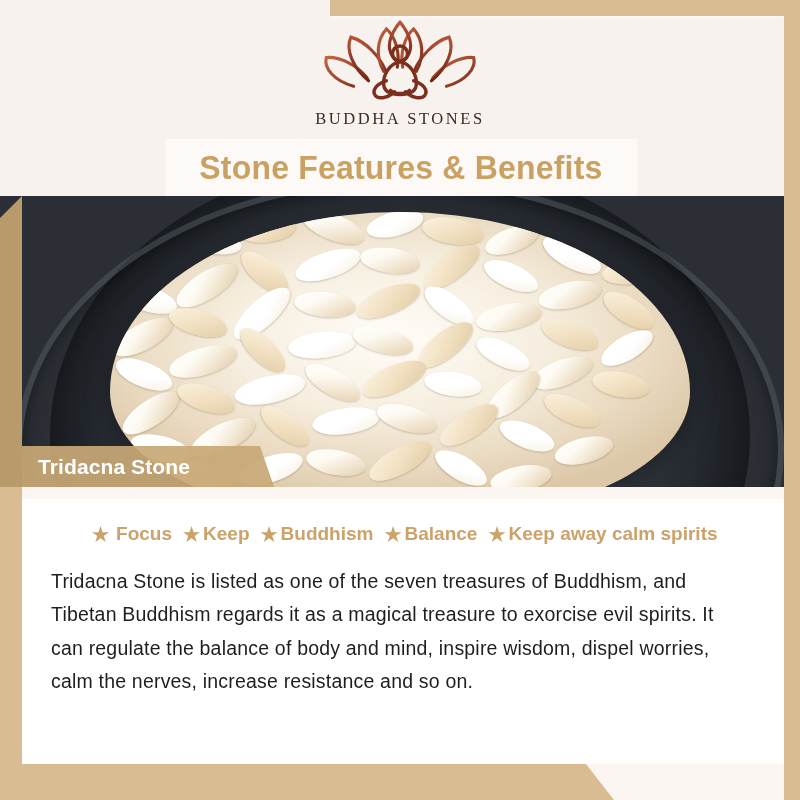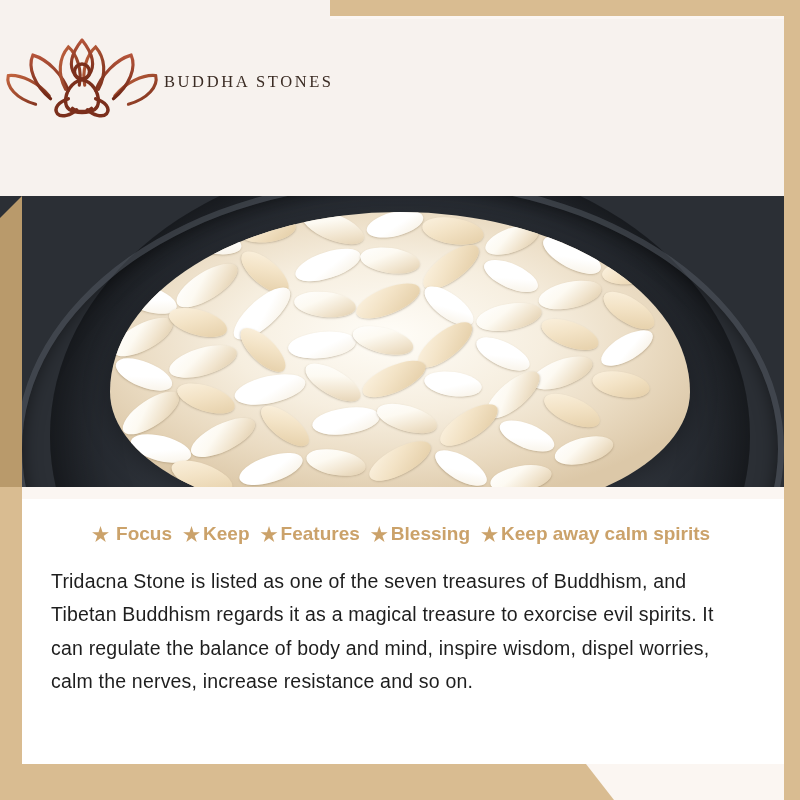--- a/index.html
+++ b/index.html
@@ -68,21 +68,21 @@
     background: #D9BC91;
     z-index: 5;
   }
 
   
   .logo-block {
     position: absolute;
     top: 0; left: 0;
     width: 800px; height: 140px;
     display: flex;
-    flex-direction: row;
+    flex-direction: column;
     align-items: center;
     justify-content: flex-start;
     padding-top: 18px;
     box-sizing: border-box;
     z-index: 3;
   }
   .logo-mark { width: 164px; height: 86px; display: block; }
   .logo-word {
     margin-top: 5px;
     font-family: "Liberation Serif", serif;
@@ -297,20 +297,23 @@
           <path d="M120 64 C 104 68, 96 82, 96 96 C 96 106, 104 112, 120 112 C 136 112, 144 106, 144 96 C 144 82, 136 68, 120 64 Z"></path>
           <path d="M100 92 C 86 96, 78 106, 84 114 C 90 120, 104 116, 112 108"></path>
           <path d="M140 92 C 154 96, 162 106, 156 114 C 150 120, 136 116, 128 108"></path>
           <path d="M106 106 C 112 112, 128 112, 134 106"></path>
         </g>
       </svg>
     </span>
     <div class="logo-word">BUDDHA STONES</div>
   </div>
 
+  <div class="title-plate">
+    <div class="title-text">Stone Features &amp; Benefits</div>
+  </div>
 
   <div class="hero">
     <div class="bowl"></div>
     <div class="bowl-rim"></div>
     <div class="heap">
       <span class="chip" style="left:18px;  top:34px;  width:58px; height:26px; transform:rotate(-24deg);"></span>
       <span class="chip bright" style="left:68px;  top:16px;  width:64px; height:25px; transform:rotate(12deg);"></span>
       <span class="chip warm" style="left:130px; top:6px;   width:56px; height:24px; transform:rotate(-8deg);"></span>
       <span class="chip" style="left:190px; top:2px;   width:66px; height:26px; transform:rotate(22deg);"></span>
       <span class="chip bright" style="left:256px; top:0px;   width:58px; height:24px; transform:rotate(-14deg);"></span>
@@ -369,40 +372,43 @@
 
       <span class="chip warm" style="left:60px;  top:252px; width:64px; height:26px; transform:rotate(20deg);"></span>
       <span class="chip bright" style="left:128px; top:244px; width:66px; height:26px; transform:rotate(-18deg);"></span>
       <span class="chip" style="left:196px; top:238px; width:60px; height:25px; transform:rotate(10deg);"></span>
       <span class="chip warm" style="left:256px; top:236px; width:68px; height:26px; transform:rotate(-28deg);"></span>
       <span class="chip bright" style="left:322px; top:244px; width:58px; height:24px; transform:rotate(30deg);"></span>
       <span class="chip" style="left:380px; top:254px; width:62px; height:25px; transform:rotate(-10deg);"></span>
     </div>
   </div>
 
+  <div class="stone-banner">
+    <span class="stone-banner-text">Tridacna Stone</span>
+  </div>
 
   <div class="content">
     <div class="content-inner">
 
       <div class="benefits">
         <span class="benefit">
           <span class="star">★</span>
           <span>Focus</span>
         </span>
         <span class="benefit">
           <span class="star">★</span>
           <span>Keep</span>
         </span>
         <span class="benefit">
           <span class="star">★</span>
-          <span>Features</span>
+          <span>Buddhism</span>
         </span>
         <span class="benefit">
           <span class="star">★</span>
-          <span>Blessing</span>
+          <span>Balance</span>
         </span>
         <span class="benefit">
           <span class="star">★</span>
           <span>Keep away calm spirits</span>
         </span>
       </div>
 
       <p class="body-copy">Tridacna Stone is listed as one of the seven treasures of Buddhism, and Tibetan Buddhism regards it as a magical treasure to exorcise evil spirits. It can regulate the balance of body and mind, inspire wisdom, dispel worries, calm the nerves, increase resistance and so on.</p>
     </div>
   </div>

